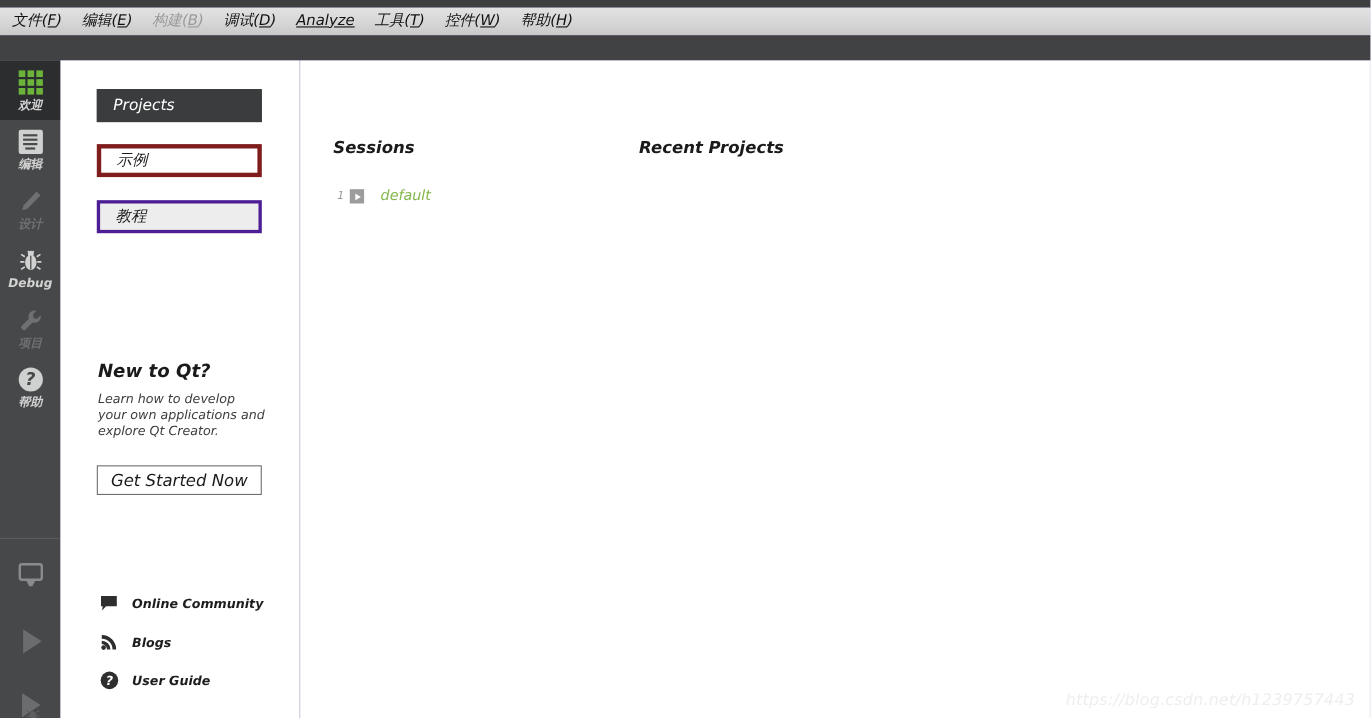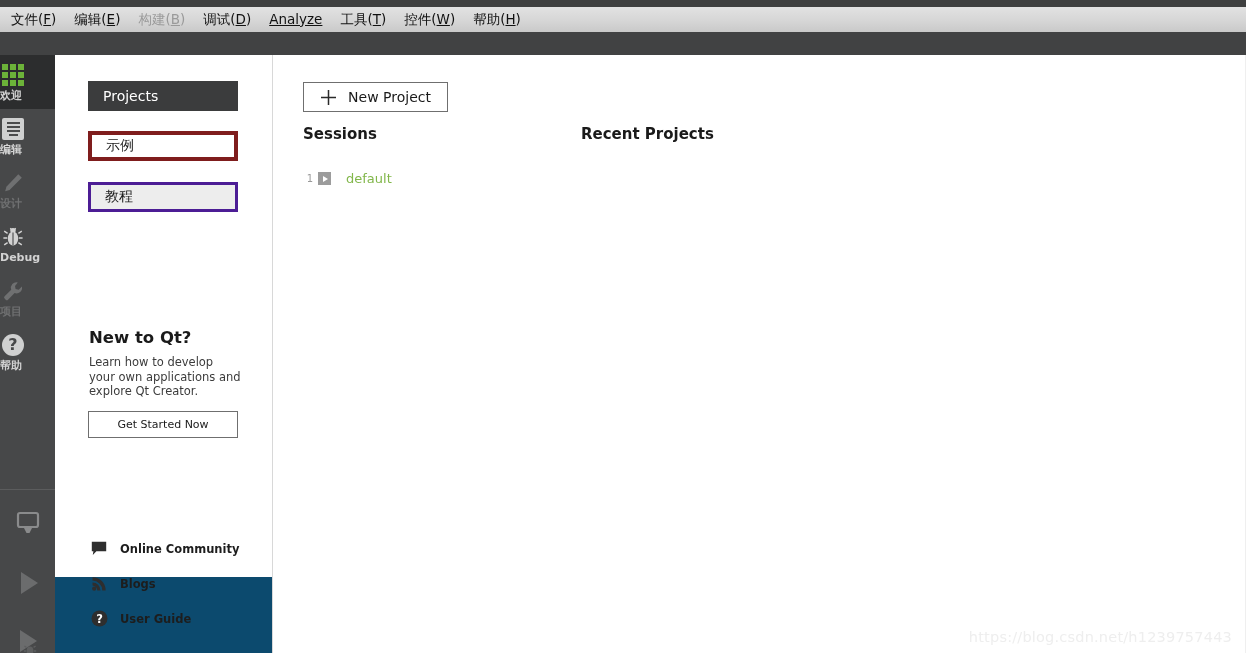--- a/index.html
+++ b/index.html
@@ -6,21 +6,22 @@
   html, body {
     margin: 0; padding: 0;
     width: 1246px; height: 653px;
     overflow: hidden;
     background: #ffffff;
     font-family: "DejaVu Sans", "Liberation Sans", sans-serif;
   }
   #app {
     position: relative;
     width: 1246px; height: 653px;
-    background: #0c4a6e;
+    background: #c4b5fd;
+    font-style: italic;
   }
 
   
   .titlestrip {
     position: absolute; left: 0; top: 0;
     width: 1246px; height: 7px;
     background: #3e3f3f;
   }
 
   
@@ -54,21 +55,21 @@
   .modebar {
     position: absolute; left: 0; top: 55px;
     width: 55px; height: 598px;
     background: #474849;
   }
   .modebar-top { position: absolute; left: 0; top: 0; width: 55px; }
   .mode {
     position: relative;
     width: 55px; height: 54px;
     display: flex; flex-direction: column;
-    align-items: flex-start; justify-content: center;
+    align-items: center; justify-content: center;
     cursor: default;
   }
   .mode.active { background: #2c2d2e; }
   .mode .glyph {
     height: 26px; width: 26px;
     display: flex; align-items: center; justify-content: center;
     margin-bottom: 2px;
   }
   .mode .lbl {
     font-size: 11px;
@@ -109,21 +110,21 @@
   .modebar-bottom { position: absolute; left: 0; top: 440px; width: 55px; }
   .botbtn {
     width: 55px; height: 60px;
     display: flex; align-items: center; justify-content: center;
     cursor: default;
   }
 
   
   .welcome-left {
     position: absolute; left: 55px; top: 55px;
-    width: 217px; height: 522px;
+    width: 217px; height: 598px;
     background: #ffffff;
   }
   .vdivider {
     position: absolute; left: 272px; top: 55px;
     width: 1px; height: 598px; background: #d8d8d8;
   }
 
   .navbtn {
     position: absolute; left: 33px;
     width: 150px; height: 30px;
@@ -147,25 +148,25 @@
   }
   .newto h2 {
     margin: 0 0 8px 0;
     font-size: 16.5px; font-weight: bold; color: #1a1a1a;
   }
   .newto p {
     margin: 0; font-size: 11.5px; color: #3c3c3c; line-height: 14.5px;
     width: 152px;
   }
   .startbtn {
-    position: absolute; left: 33px; top: 356px;
+    position: absolute; left: 33px; top: 368px;
     width: 150px; height: 27px;
     border: 1px solid #6f6f6f; background: #ffffff;
     display: flex; align-items: center; justify-content: center;
-    font-size: 11px; color: #1a1a1a; cursor: default;
+    font-size: 15px; color: #1a1a1a; cursor: default;
   }
 
   .links { position: absolute; left: 33px; top: 476px; width: 180px; }
   .linkrow {
     display: flex; align-items: center;
     height: 35px; cursor: default;
   }
   .linkrow .ic {
     width: 22px; height: 20px; margin-right: 10px;
     display: flex; align-items: center; justify-content: center;
@@ -409,28 +410,20 @@
         <span class="tx">User Guide</span>
       </div>
 
     </div>
   </div>
 
   <div class="vdivider"></div>
 
   <div class="main">
 
-    <div class="bigbtn" id="btn-new">
-      <span class="bic">
-        <svg width="17" height="17" viewBox="0 0 17 17">
-          <path d="M8.5 1 V16 M1 8.5 H16" stroke="#2a2a2a" stroke-width="1.5"></path>
-        </svg>
-      </span>
-      <span>New Project</span>
-    </div>
 
 
     <div class="secttl" id="ttl-sessions">Sessions</div>
     <div class="secttl" id="ttl-recent">Recent Projects</div>
 
     <div class="sessionrow">
       <span class="num">1</span>
       <span class="playbox">
           <span class="tri"></span>
         </span>

